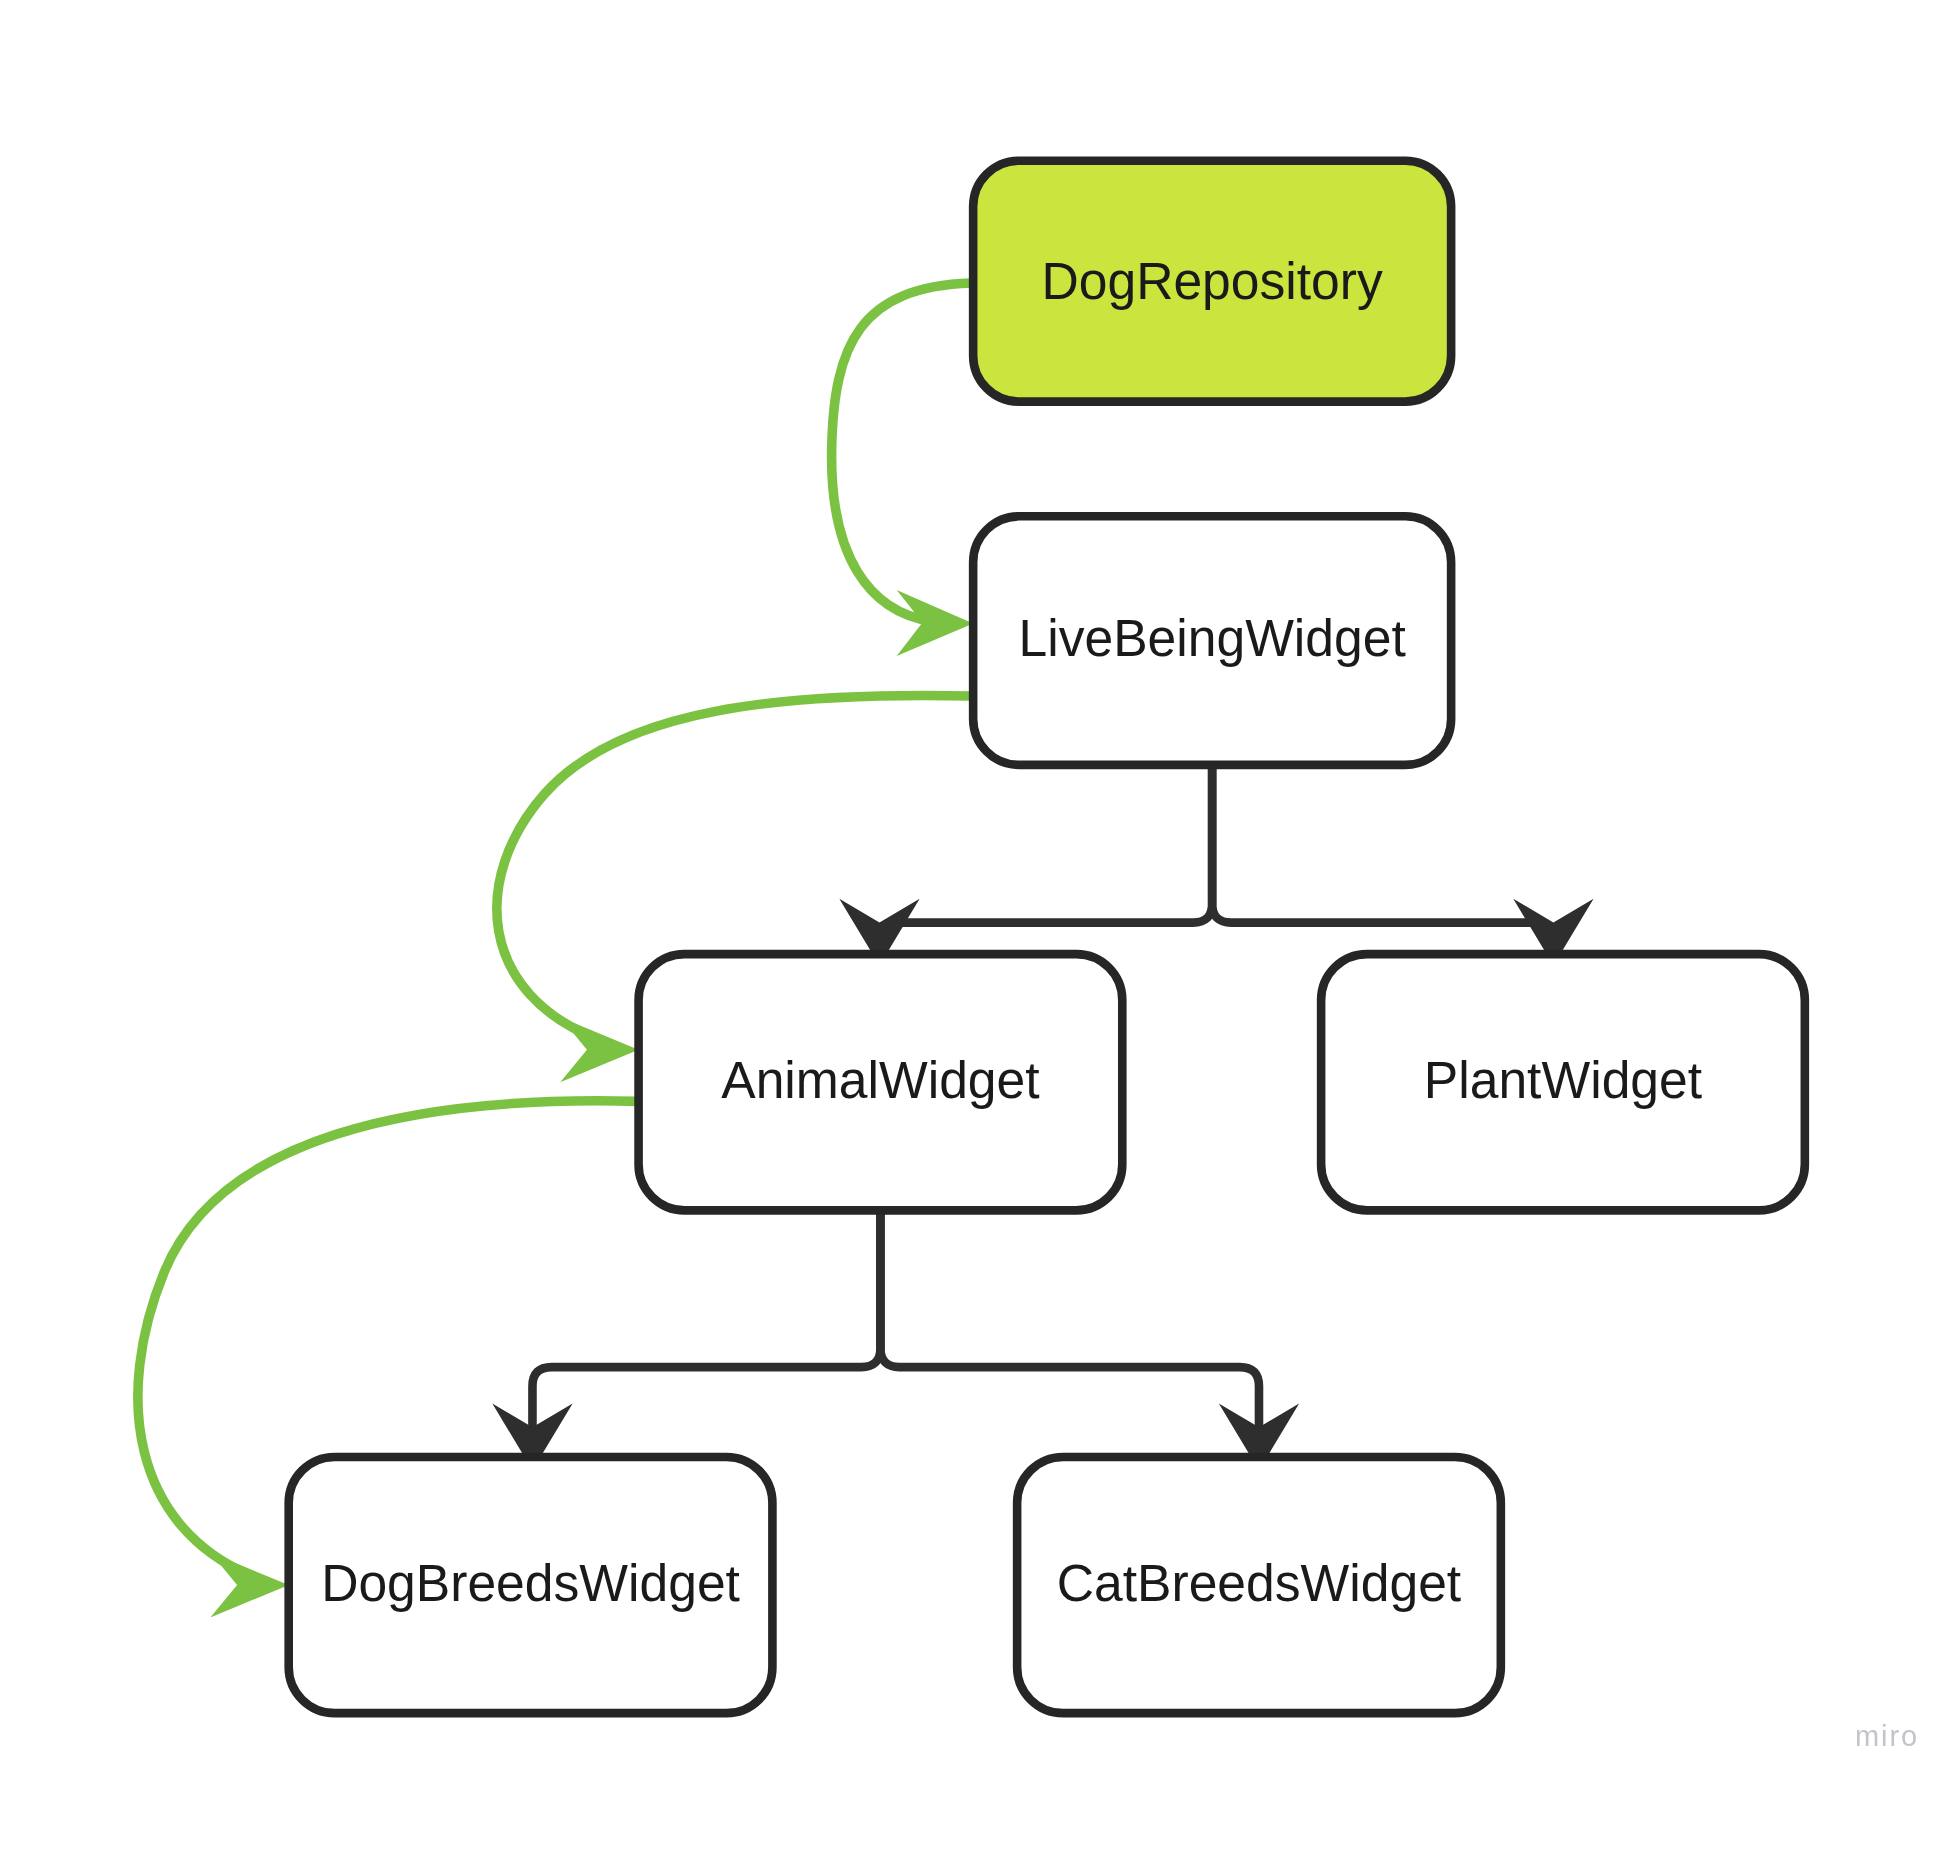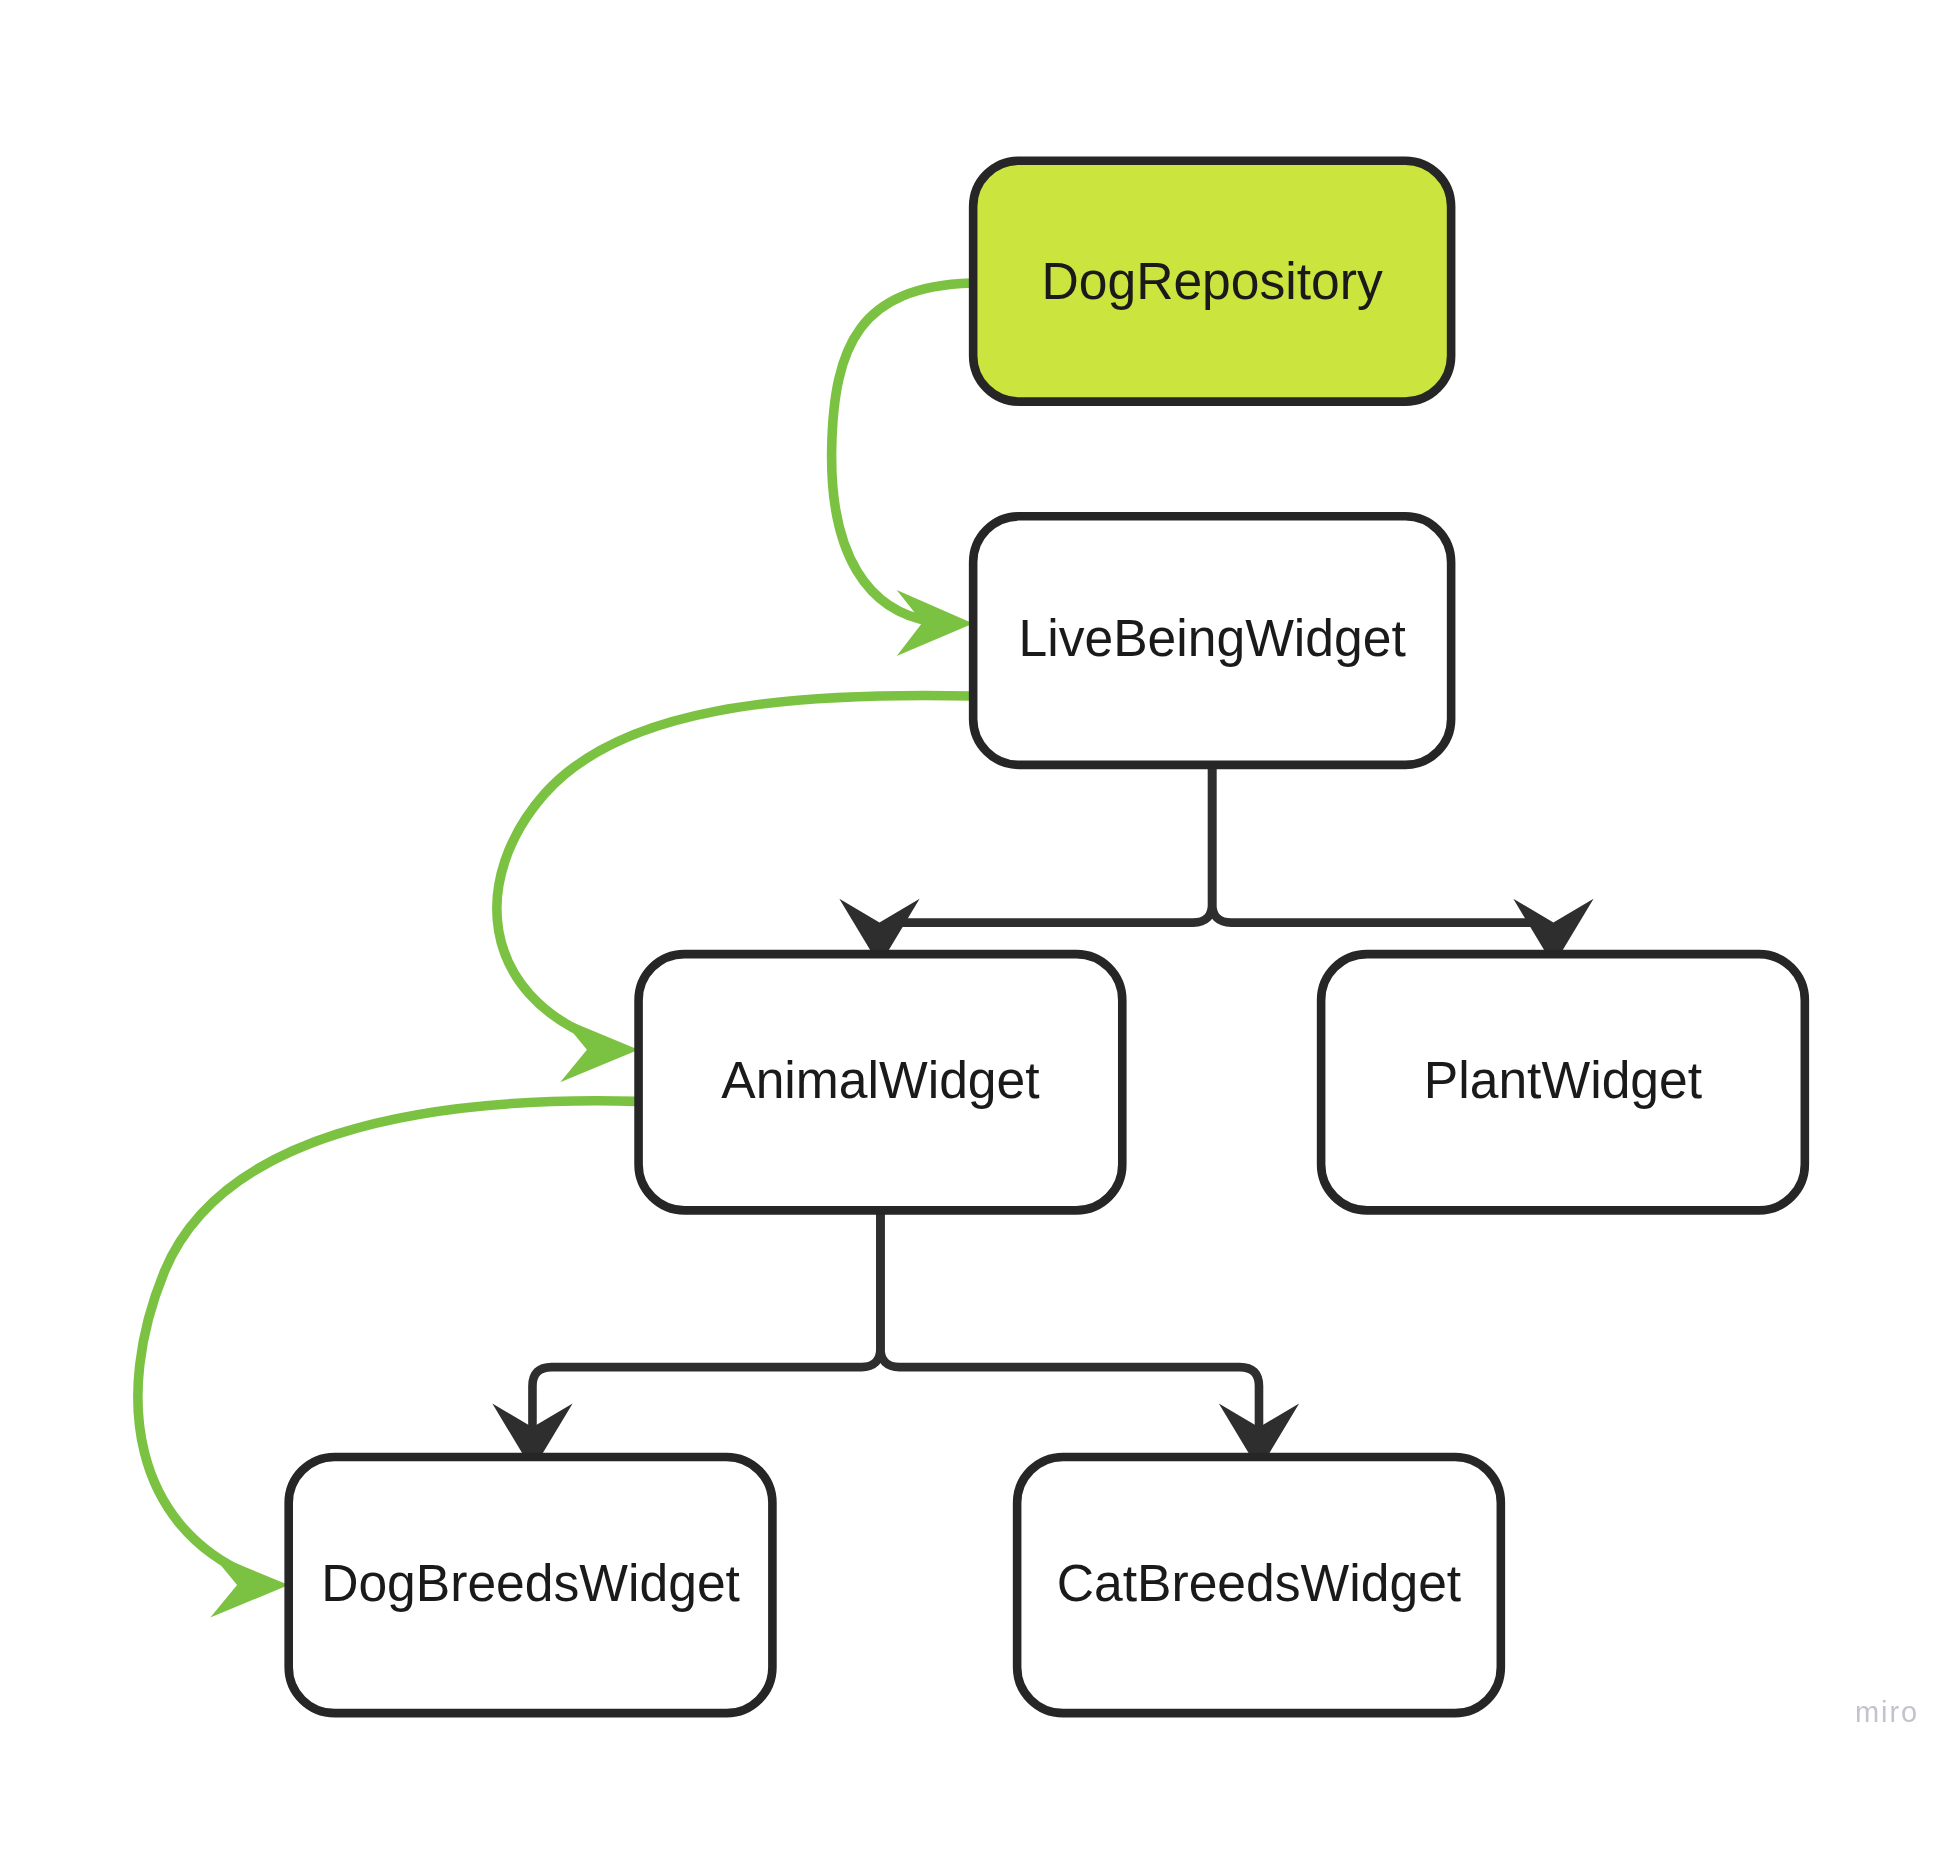--- a/index.html
+++ b/index.html
@@ -50,21 +50,21 @@
     fill: none;
     stroke: #7cc242;
     stroke-width: 10;
     stroke-linecap: round;
   }
   .arrow-black { fill: #2e2e2e; }
   .arrow-green { fill: #7cc242; }
   .watermark {
     position: absolute;
     right: 34px;
-    bottom: 43px;
+    bottom: 19px;
     font-family: "Liberation Sans", sans-serif;
     font-size: 29px;
     letter-spacing: 1.9px;
     color: #c3c3ce;
     user-select: none;
   }
 </style>
 </head>
 <body>
 

